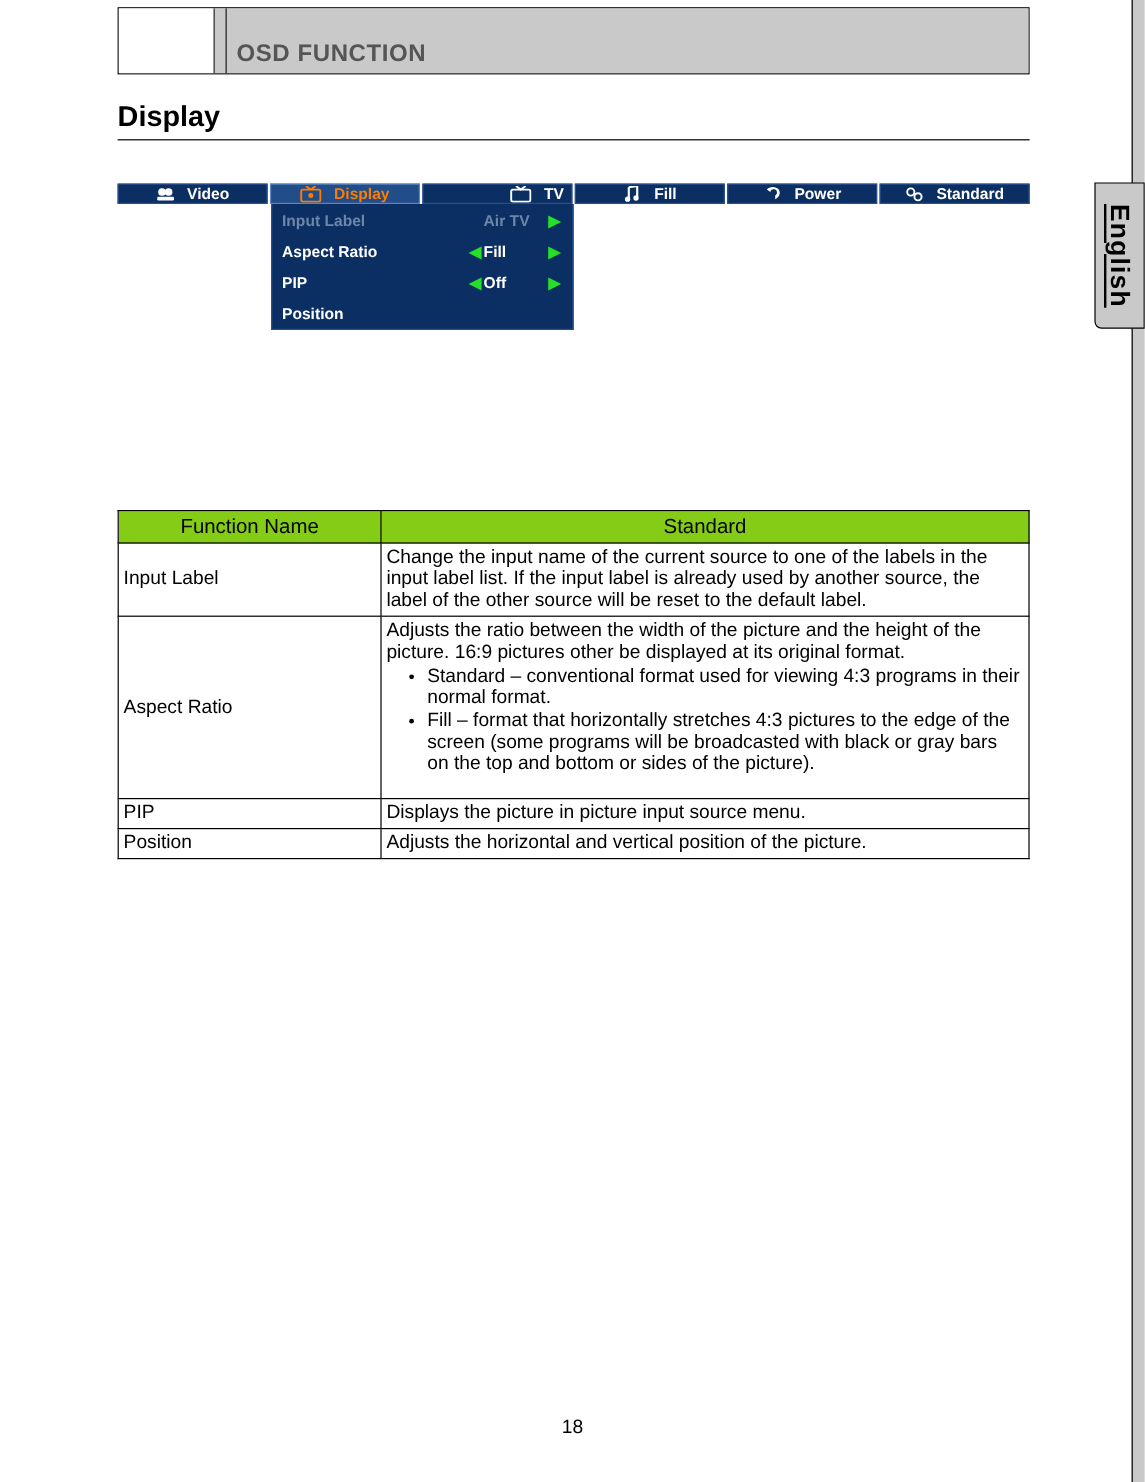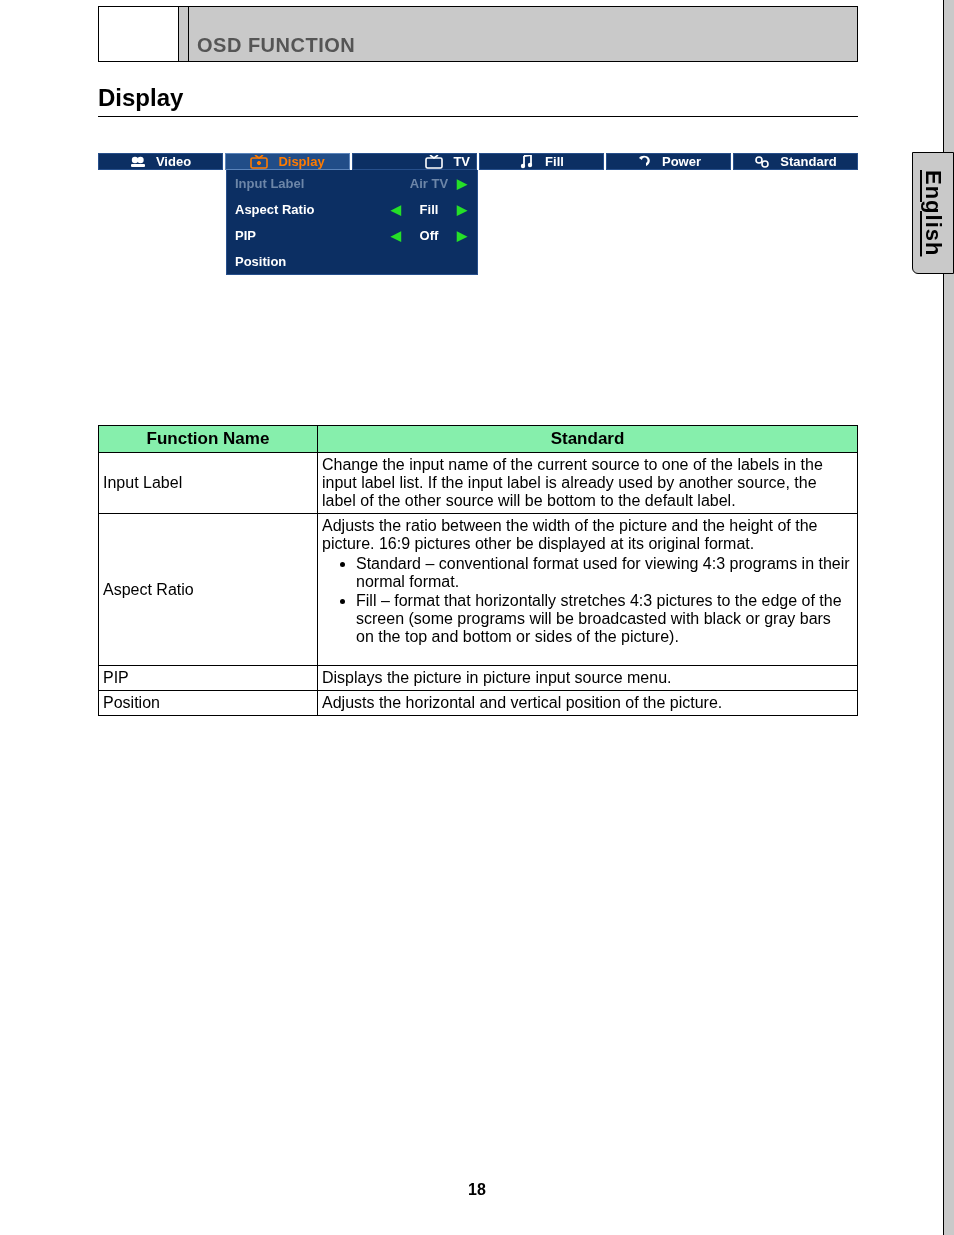--- a/index.html
+++ b/index.html
@@ -127,63 +127,62 @@
   }
   .osd-row.disabled .osd-label,
   .osd-row.disabled .osd-value { color: #6d86a8; font-weight: bold; }
   .osd-label { flex: 1; }
   .osd-left, .osd-right {
     color: #25e028;
     width: 14px;
     text-align: center;
     font-weight: bold;
   }
-  .osd-value { width: 52px; text-align: center; }
+  .osd-value { width: 52px; }
   .osd-row.disabled .osd-right { color: #25e028; }
 
   
   .fn-table {
     position: absolute;
     left: 98px;
     top: 425px;
     width: 760px;
     border-collapse: collapse;
     font-size: 16px;
   }
   .fn-table th, .fn-table td {
     border: 1px solid #000;
     vertical-align: top;
     padding: 3px 4px 3px 4px;
     text-align: left;
   }
   .fn-table th {
-    background: #86efac;
+    background: #84cc16;
     text-align: center;
-    font-weight: bold;
+    font-weight: normal;
     font-size: 17px;
   }
   .fn-table td.fname {
     width: 210px;
     vertical-align: middle;
   }
   .fn-table ul {
     margin: 2px 0 16px 34px;
     padding: 0;
   }
   .fn-table li { margin-bottom: 1px; }
 
   
   .page-number {
     position: absolute;
     left: 0;
     width: 954px;
     text-align: center;
     bottom: 36px;
     font-size: 16px;
-    font-weight: bold;
   }
 
   
   .side-tab {
     position: absolute;
     right: 0;
     top: 152px;
     width: 42px;
     height: 122px;
     background: #c9c9c9;
@@ -323,21 +322,21 @@
   <table class="fn-table">
     <thead>
       <tr>
         <th>Function Name</th>
         <th>Standard</th>
       </tr>
     </thead>
     <tbody>
       <tr>
         <td class="fname">Input Label</td>
-        <td>Change the input name of the current source to one of the labels in the input label list. If the input label is already used by another source, the label of the other source will be bottom to the default label.</td>
+        <td>Change the input name of the current source to one of the labels in the input label list. If the input label is already used by another source, the label of the other source will be reset to the default label.</td>
       </tr>
       <tr>
         <td class="fname">Aspect Ratio</td>
         <td>
           <span>Adjusts the ratio between the width of the picture and the height of the picture. 16:9 pictures other be displayed at its original format.</span>
           <ul>
             <li>Standard – conventional format used for viewing 4:3 programs in their normal format.</li>
             <li>Fill – format that horizontally stretches 4:3 pictures to the edge of the screen (some programs will be broadcasted with black or gray bars on the top and bottom or sides of the picture).</li>
           </ul>
         </td>

